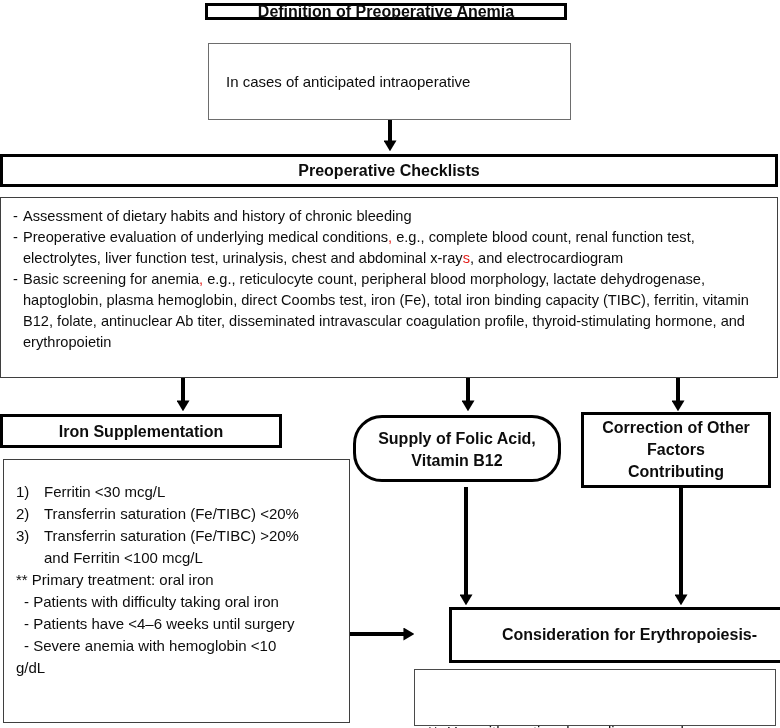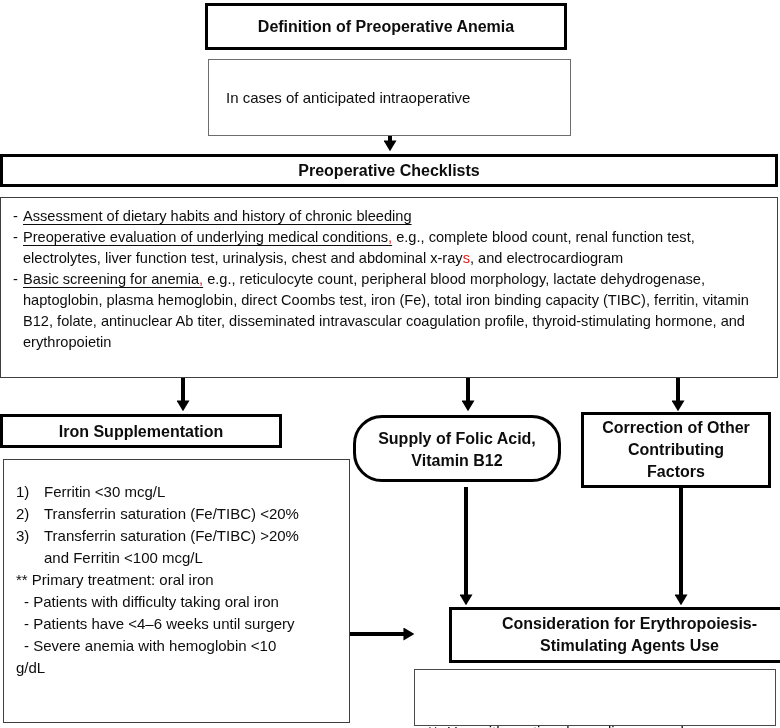--- a/index.html
+++ b/index.html
@@ -5,33 +5,33 @@
   html,body{margin:0;padding:0;background:#ffffff;}
   body{font-family:"Liberation Sans","DejaVu Sans",sans-serif;color:#0d0d0d;}
   #canvas{position:relative;width:780px;height:728px;background:#ffffff;overflow:hidden;}
 
   .box{position:absolute;background:#ffffff;box-sizing:border-box;}
   .bold-border{border:3px solid #000000;}
   .thin-border{border:1.5px solid #4a4a4a;}
   .title-box{display:flex;align-items:center;justify-content:center;font-weight:bold;font-size:16px;text-align:center;line-height:21px;}
 
   
-  .def-title{left:205px;top:3px;width:362px;height:47px;}
+  .def-title{left:205px;top:3px;width:362px;height:17px;}
   .def-body{left:208px;top:43px;width:363px;height:77px;border-color:#6d6d6d;
             display:flex;flex-direction:column;justify-content:center;
-            padding-left:17px;font-size:15px;line-height:22px;margin-top:16px;}
+            padding-left:17px;font-size:15px;line-height:22px;}
 
   
   .chk-title{left:0px;top:154px;width:778px;height:33px;}
   .chk-body{left:0px;top:197px;width:778px;height:181px;border-color:#3f3f3f;
             padding:8px 8px 0 12px;font-size:14.6px;line-height:21px;}
   .chk-item{display:flex;}
   .chk-dash{width:10px;flex:0 0 10px;}
   .chk-text{flex:1;}
-  .u{text-decoration:underline;text-underline-offset:2.5px;}
+  .u{text-underline-offset:2.5px;}
 
   
   .iron-title{left:0px;top:414px;width:282px;height:34px;}
   .iron-body{left:3px;top:459px;width:347px;height:264px;border-color:#3f3f3f;
              padding:21px 4px 0 12px;font-size:15px;line-height:22px;}
   .num-row{display:flex;}
   .num-col{width:28px;flex:0 0 28px;}
   .num-cont{padding-left:28px;}
   .notes{}
   .subitem{padding-left:8px;}
@@ -131,29 +131,28 @@
   <div class="box bold-border title-box folic">
     <div>
       <div>Supply of Folic Acid,</div>
       <div>Vitamin B12</div>
     </div>
   </div>
 
   <div class="box bold-border title-box correction">
     <div>
       <div>Correction of Other</div>
+      <div>Factors</div>
       <div>Contributing</div>
-      <div>Factors</div>
     </div>
   </div>
 
   <div class="box bold-border title-box esa">
     <div>
       <div>Consideration for Erythropoiesis-</div>
-      <div>Stimulating Agents Use</div>
     </div>
   </div>
 
   <div class="box thin-border caution">
     <div>**  Use with caution depending on each</div>
     
   </div>
 
 </div>
 

